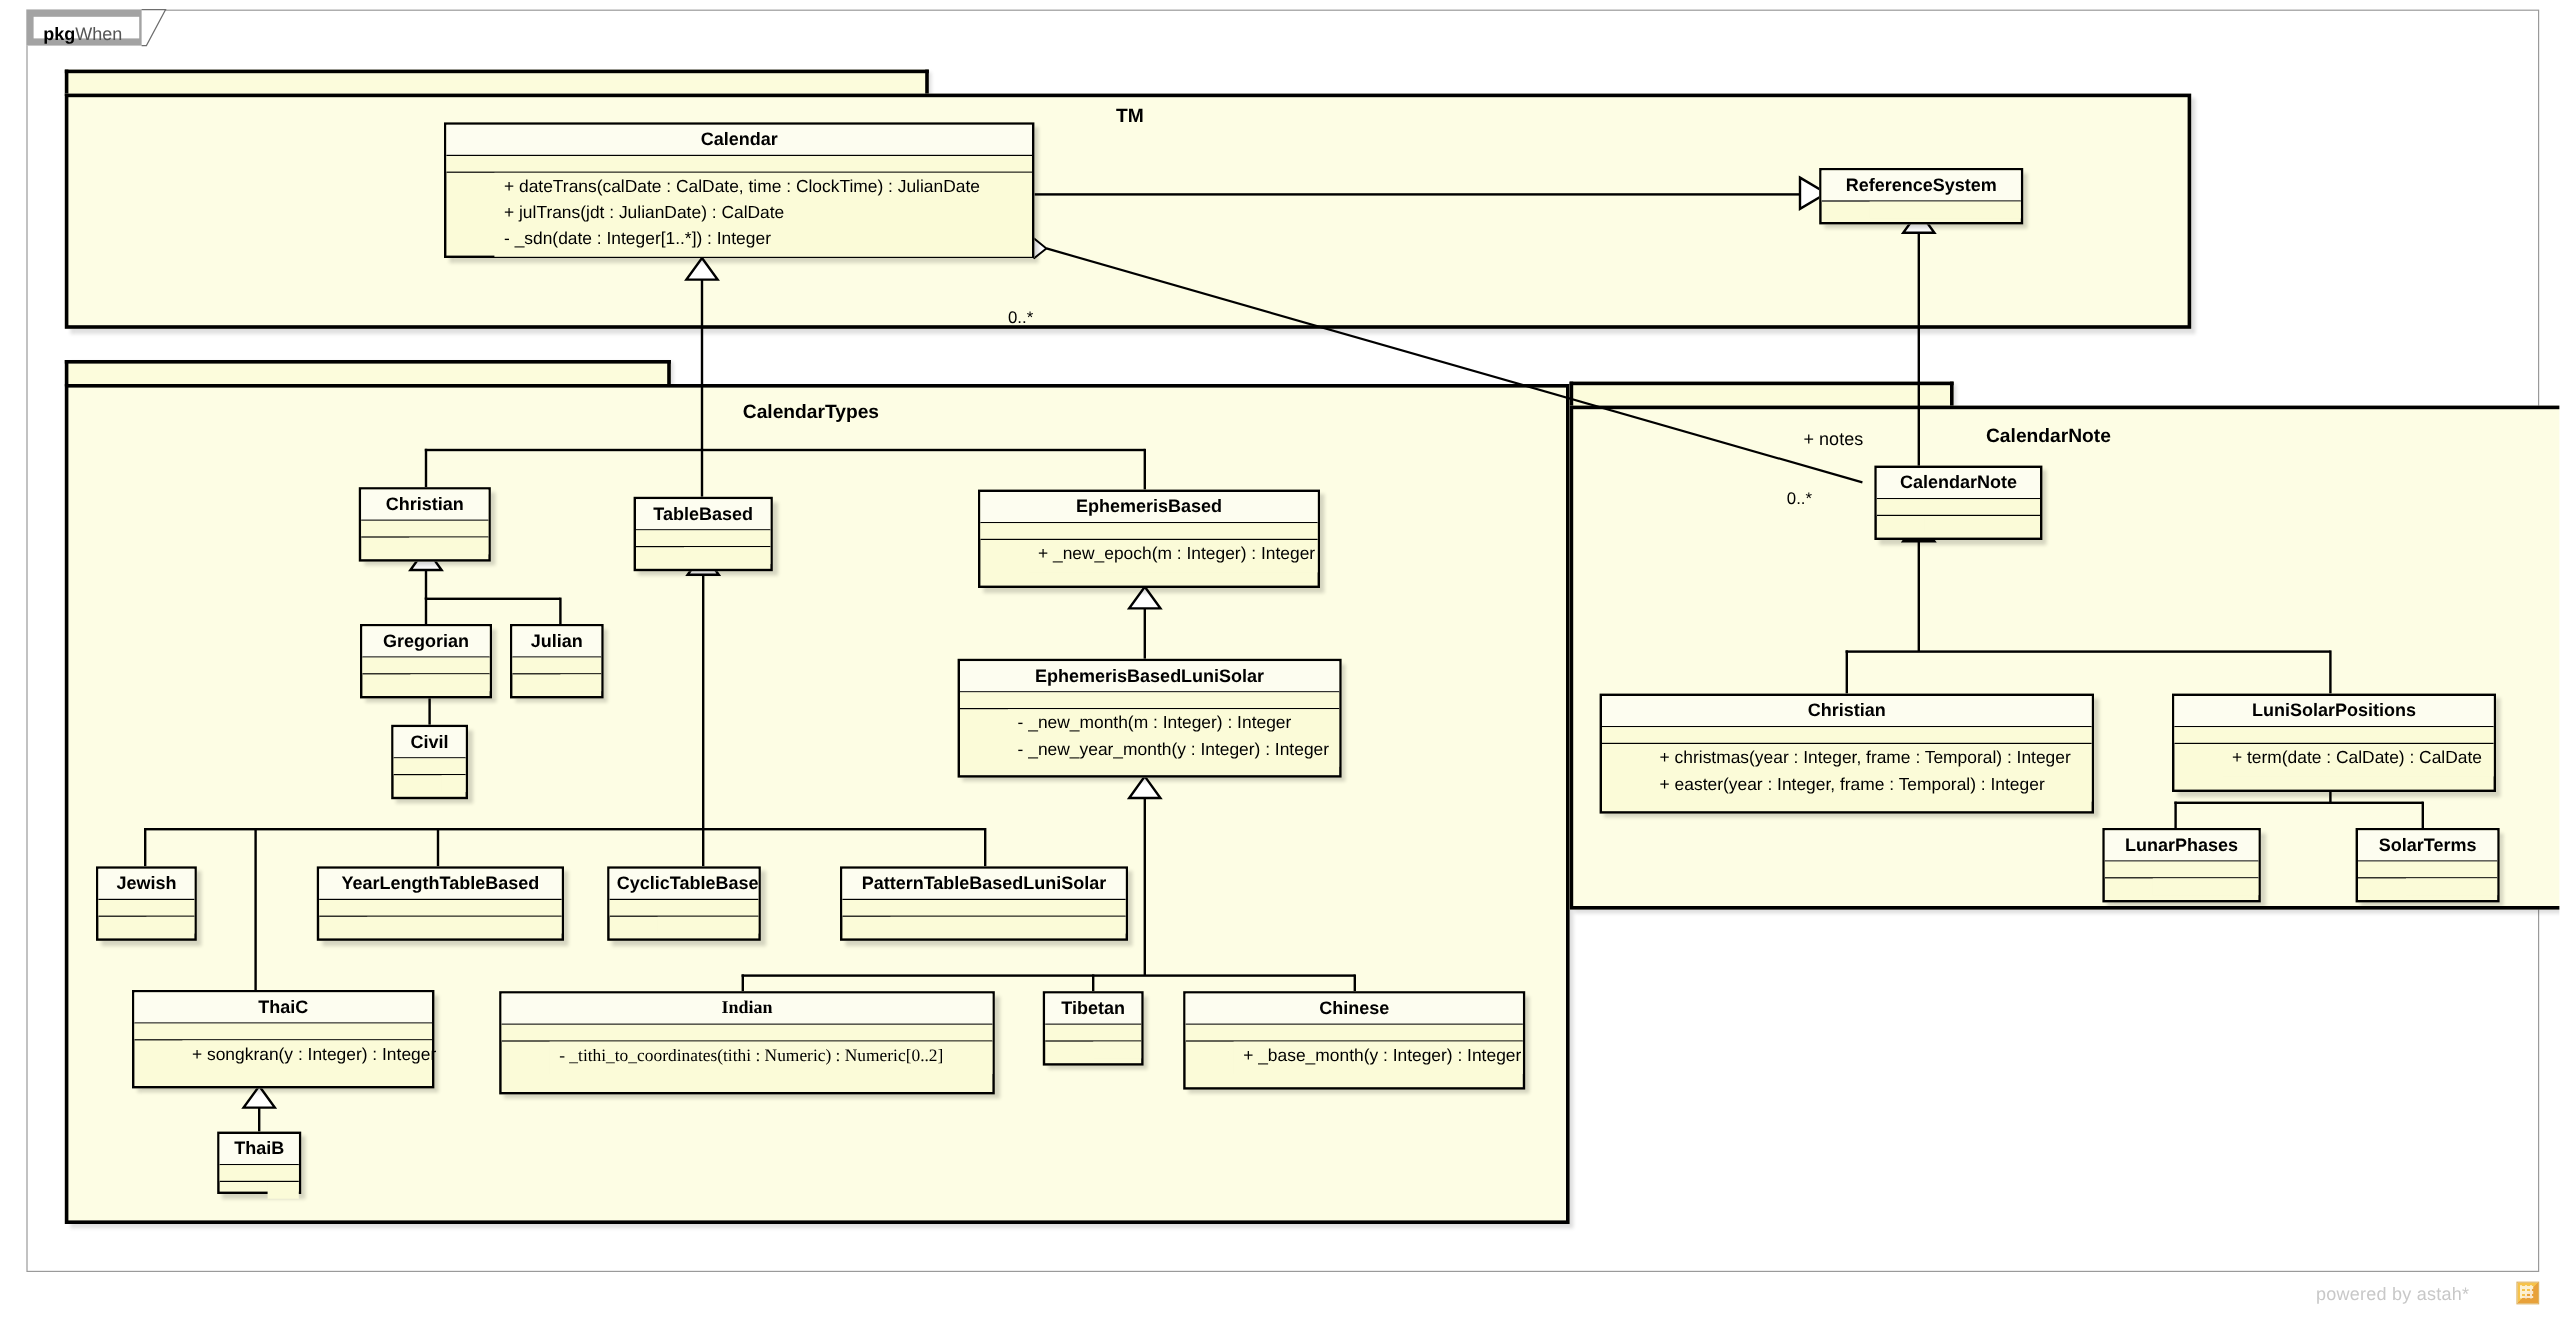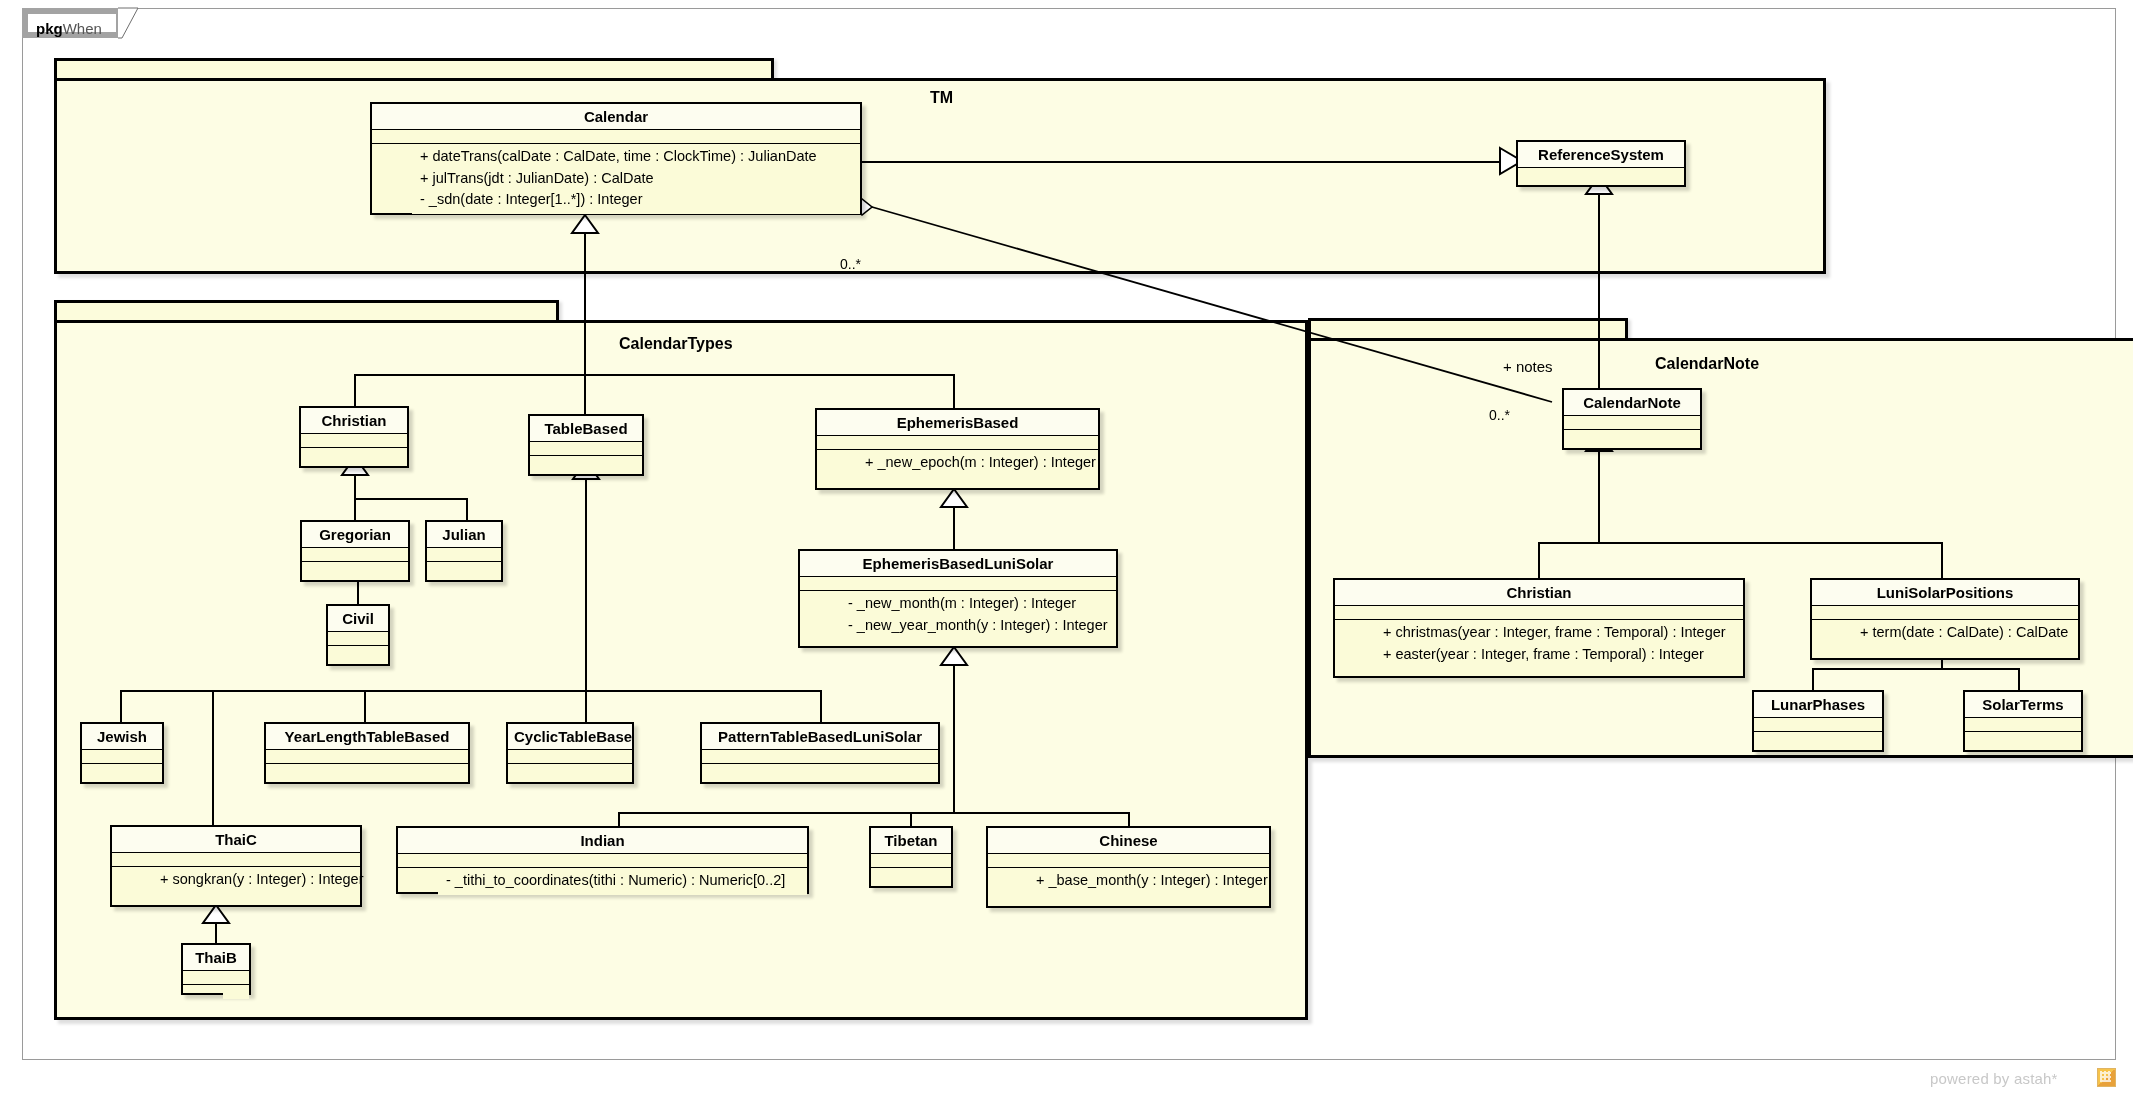--- a/index.html
+++ b/index.html
@@ -274,21 +274,21 @@
   </div>
 
   <div class="cls" style="left:110px;top:825px;width:252px;height:82px;">
     <div class="name">ThaiC</div>
     <div class="attrs"></div>
     <div class="ops">
       <div class="op">+ songkran(y : Integer) : Integer</div>
     </div>
   </div>
 
-  <div class="cls" style="left:396px;top:826px;width:413px;height:68px;">
+  <div class="cls" style="left:416px;top:826px;width:413px;height:86px;font-family:Liberation Serif, serif;">
     <div class="name">Indian</div>
     <div class="attrs"></div>
     <div class="ops">
       <div class="op">- _tithi_to_coordinates(tithi : Numeric) : Numeric[0..2]</div>
     </div>
   </div>
 
   <div class="cls empty" style="left:869px;top:826px;width:84px;height:62px;">
     <div class="name">Tibetan</div>
     <div class="attrs"></div>

